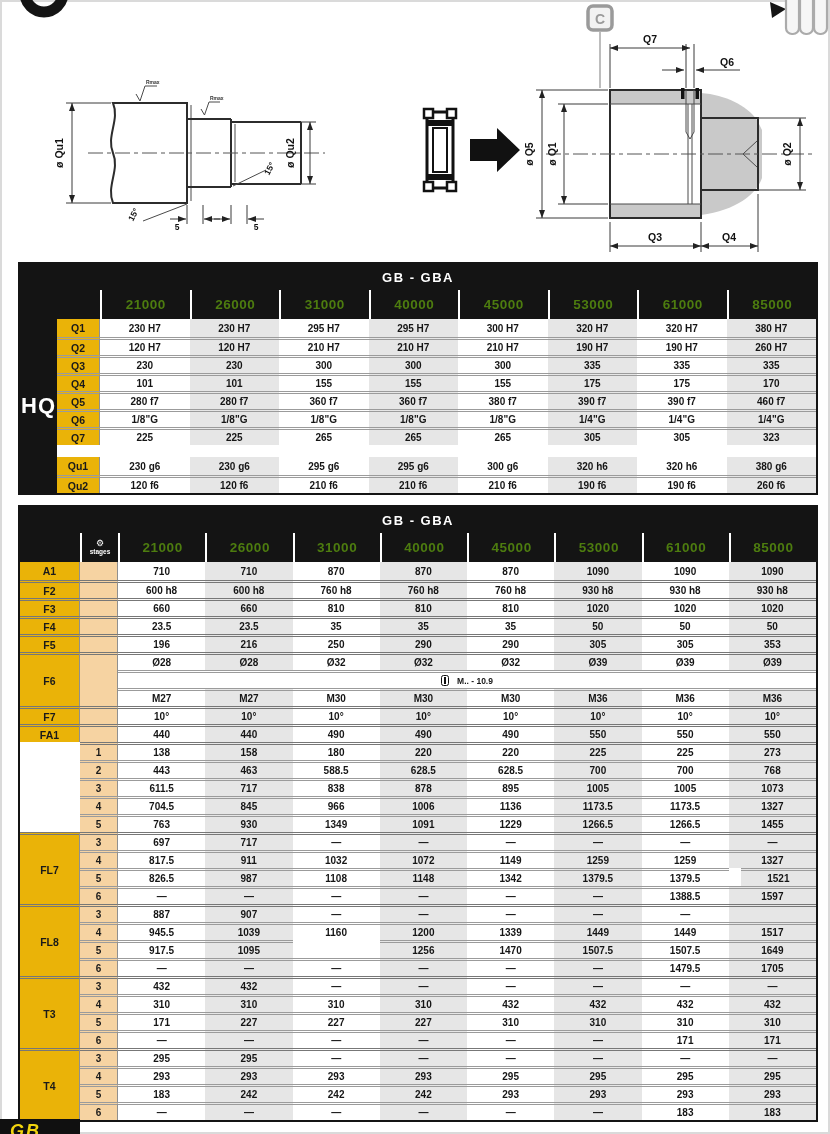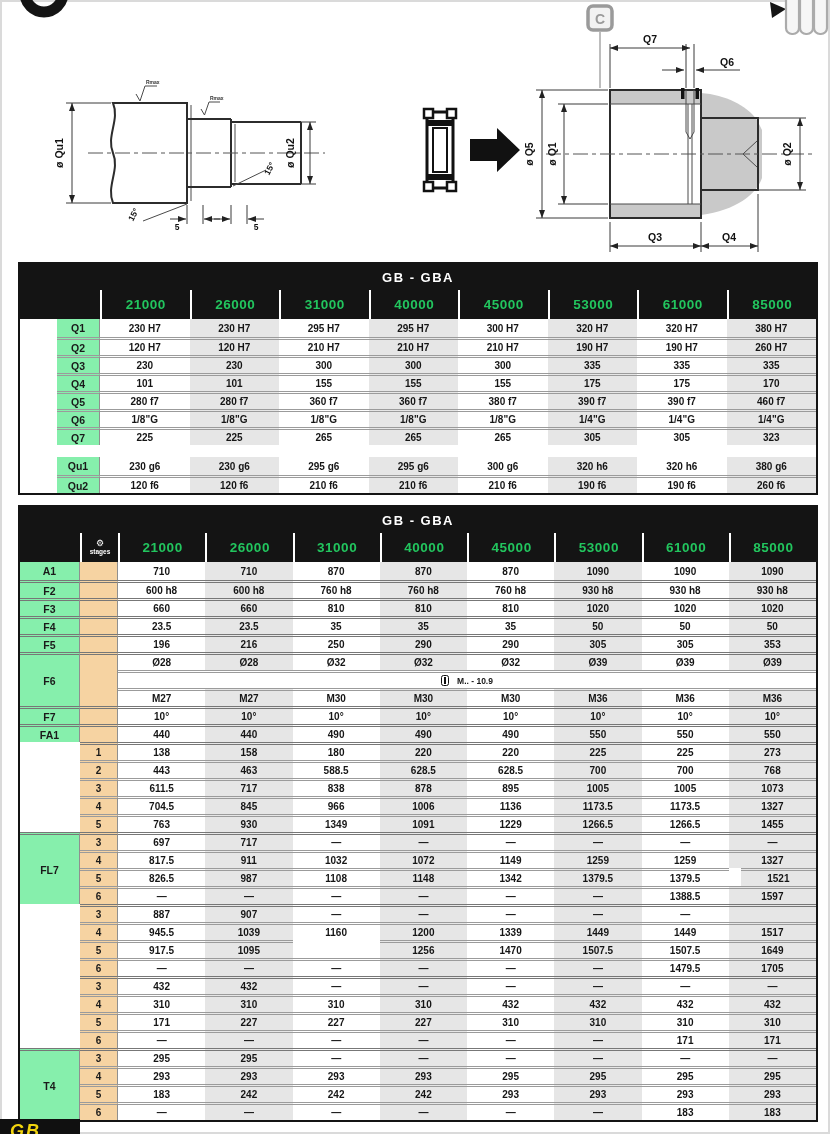--- a/index.html
+++ b/index.html
@@ -11,31 +11,31 @@
   .tbl{position:absolute;left:18px;width:800px;border:2px solid #141414;background:#fff;}
   #t1{top:262px;}
   #t2{top:505px;}
   .t-grid{display:grid;grid-template-columns:37px 43px repeat(8,1fr);
           grid-template-rows:26px 29px repeat(7,18px) 12px 18px 18px;}
   #t2head{display:grid;grid-template-columns:60px 38px repeat(8,1fr);grid-template-rows:26px 29px;}
   .group{display:grid;grid-template-columns:60px 38px repeat(8,1fr);grid-auto-rows:18px;}
 
   .t-band{background:#141414;color:#fff;display:flex;align-items:center;justify-content:center;
           font-weight:bold;font-size:13px;letter-spacing:1.5px;}
-  .t-chead{background:#141414;color:#22c55e;display:flex;align-items:center;justify-content:center;
+  .t-chead{background:#141414;color:#4d7c0f;display:flex;align-items:center;justify-content:center;
            font-weight:bold;font-size:13.5px;letter-spacing:.5px;}
   .t-num{border-left:2px solid #fff;}
   .t-side{background:#141414;color:#fff;display:flex;align-items:center;justify-content:center;
           font-weight:bold;font-size:22px;letter-spacing:1px;}
   .stageshead{background:#141414;border-left:2px solid #fff;color:#fff;display:flex;flex-direction:column;
               align-items:center;justify-content:center;line-height:1;}
   .stages-gear{font-size:9px;}
   .stages-label{font-size:6.5px;font-weight:bold;margin-top:1px;}
 
-  .rlabel{background:#86efac;font-weight:bold;font-size:10.5px;color:#1a1a1a;
+  .rlabel{background:#eab308;font-weight:bold;font-size:10.5px;color:#1a1a1a;
           display:flex;align-items:center;justify-content:center;border-right:1px solid #8f8f8f;}
   .g-stage{background:#f6d3a2;font-weight:bold;font-size:10px;color:#1a1a1a;
            display:flex;align-items:center;justify-content:center;border-right:1px solid #8f8f8f;}
   .dcell{display:flex;align-items:center;justify-content:center;font-size:10px;font-weight:bold;color:#151515;}
   .c-grey{background:#e6e6e6;}
   .c-white{background:#ffffff;}
   .rsep{border-top:3px double #9b9b9b;}
   .gsep{border-top:3px double #777;}
   .t-gap{background:#fff;}
   .notecell{display:flex;align-items:center;justify-content:center;gap:8px;
@@ -219,20 +219,21 @@
         <div class="t-band" style="grid-area: 1 / 1 / auto / -1;">GB - GBA</div>
         <div class="t-chead" style="grid-area: 2 / 1 / auto / span 2;"></div>
         <div class="t-chead t-num" style="grid-area: 2 / 3;">21000</div>
         <div class="t-chead t-num" style="grid-area: 2 / 4;">26000</div>
         <div class="t-chead t-num" style="grid-area: 2 / 5;">31000</div>
         <div class="t-chead t-num" style="grid-area: 2 / 6;">40000</div>
         <div class="t-chead t-num" style="grid-area: 2 / 7;">45000</div>
         <div class="t-chead t-num" style="grid-area: 2 / 8;">53000</div>
         <div class="t-chead t-num" style="grid-area: 2 / 9;">61000</div>
         <div class="t-chead t-num" style="grid-area: 2 / 10;">85000</div>
+        <div class="t-side" style="grid-area: 3 / 1 / span 10;">HQ</div>
         <div class="rlabel" style="grid-area: 3 / 2;">Q1</div>
         <div class="dcell c-white" style="grid-area: 3 / 3;">230 H7</div>
         <div class="dcell c-grey" style="grid-area: 3 / 4;">230 H7</div>
         <div class="dcell c-white" style="grid-area: 3 / 5;">295 H7</div>
         <div class="dcell c-grey" style="grid-area: 3 / 6;">295 H7</div>
         <div class="dcell c-white" style="grid-area: 3 / 7;">300 H7</div>
         <div class="dcell c-grey" style="grid-area: 3 / 8;">320 H7</div>
         <div class="dcell c-white" style="grid-area: 3 / 9;">320 H7</div>
         <div class="dcell c-grey" style="grid-area: 3 / 10;">380 H7</div>
         <div class="rlabel rsep" style="grid-area: 4 / 2;">Q2</div>
@@ -518,20 +519,21 @@
           <div class="dcell c-white rsep" style="grid-area: 4 / 3;">—</div>
           <div class="dcell c-grey rsep" style="grid-area: 4 / 4;">—</div>
           <div class="dcell c-white rsep" style="grid-area: 4 / 5;">—</div>
           <div class="dcell c-grey rsep" style="grid-area: 4 / 6;">—</div>
           <div class="dcell c-white rsep" style="grid-area: 4 / 7;">—</div>
           <div class="dcell c-grey rsep" style="grid-area: 4 / 8;">—</div>
           <div class="dcell c-white rsep" style="grid-area: 4 / 9;">1388.5</div>
           <div class="dcell c-grey rsep" style="grid-area: 4 / 10;">1597</div>
         </div>
         <div class="group">
+          <div class="rlabel gsep" style="grid-area: 1 / 1 / span 4;">FL8</div>
           <div class="g-stage gsep" style="grid-area: 1 / 2;">3</div>
           <div class="dcell c-white gsep" style="grid-area: 1 / 3;">887</div>
           <div class="dcell c-grey gsep" style="grid-area: 1 / 4;">907</div>
           <div class="dcell c-white gsep" style="grid-area: 1 / 5;">—</div>
           <div class="dcell c-grey gsep" style="grid-area: 1 / 6;">—</div>
           <div class="dcell c-white gsep" style="grid-area: 1 / 7;">—</div>
           <div class="dcell c-grey gsep" style="grid-area: 1 / 8;">—</div>
           <div class="dcell c-white gsep" style="grid-area: 1 / 9;">—</div>
           <div class="dcell c-grey gsep" style="grid-area: 1 / 10;"></div>
           <div class="g-stage rsep" style="grid-area: 2 / 2;">4</div>
@@ -556,20 +558,21 @@
           <div class="dcell c-white rsep" style="grid-area: 4 / 3;">—</div>
           <div class="dcell c-grey rsep" style="grid-area: 4 / 4;">—</div>
           <div class="dcell c-white rsep" style="grid-area: 4 / 5;">—</div>
           <div class="dcell c-grey rsep" style="grid-area: 4 / 6;">—</div>
           <div class="dcell c-white rsep" style="grid-area: 4 / 7;">—</div>
           <div class="dcell c-grey rsep" style="grid-area: 4 / 8;">—</div>
           <div class="dcell c-white rsep" style="grid-area: 4 / 9;">1479.5</div>
           <div class="dcell c-grey rsep" style="grid-area: 4 / 10;">1705</div>
         </div>
         <div class="group">
+          <div class="rlabel gsep" style="grid-area: 1 / 1 / span 4;">T3</div>
           <div class="g-stage gsep" style="grid-area: 1 / 2;">3</div>
           <div class="dcell c-white gsep" style="grid-area: 1 / 3;">432</div>
           <div class="dcell c-grey gsep" style="grid-area: 1 / 4;">432</div>
           <div class="dcell c-white gsep" style="grid-area: 1 / 5;">—</div>
           <div class="dcell c-grey gsep" style="grid-area: 1 / 6;">—</div>
           <div class="dcell c-white gsep" style="grid-area: 1 / 7;">—</div>
           <div class="dcell c-grey gsep" style="grid-area: 1 / 8;">—</div>
           <div class="dcell c-white gsep" style="grid-area: 1 / 9;">—</div>
           <div class="dcell c-grey gsep" style="grid-area: 1 / 10;">—</div>
           <div class="g-stage rsep" style="grid-area: 2 / 2;">4</div>

